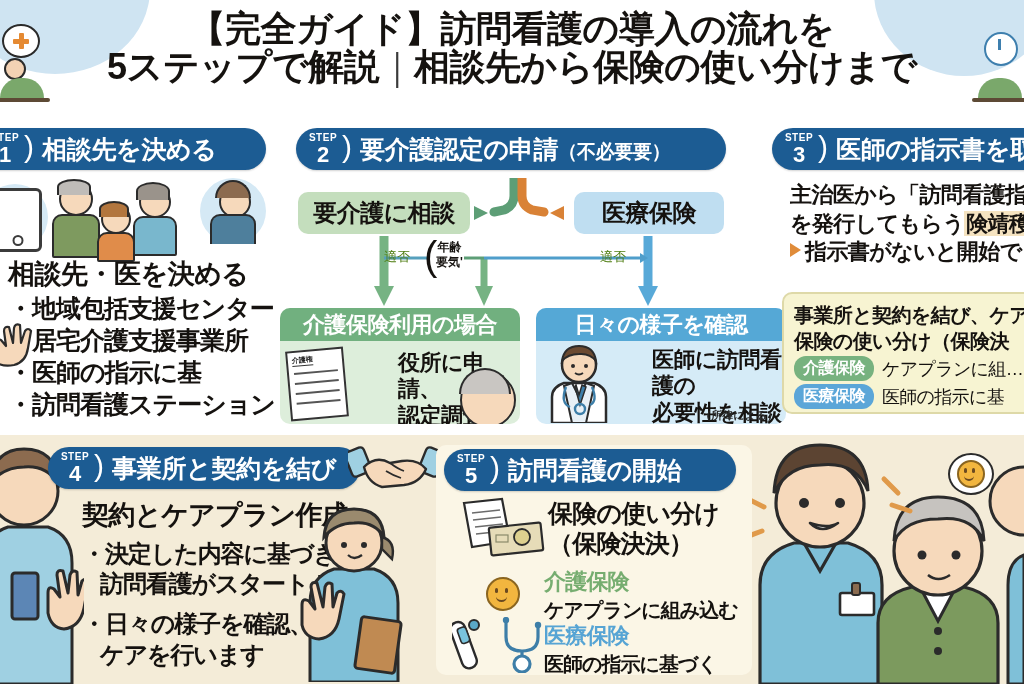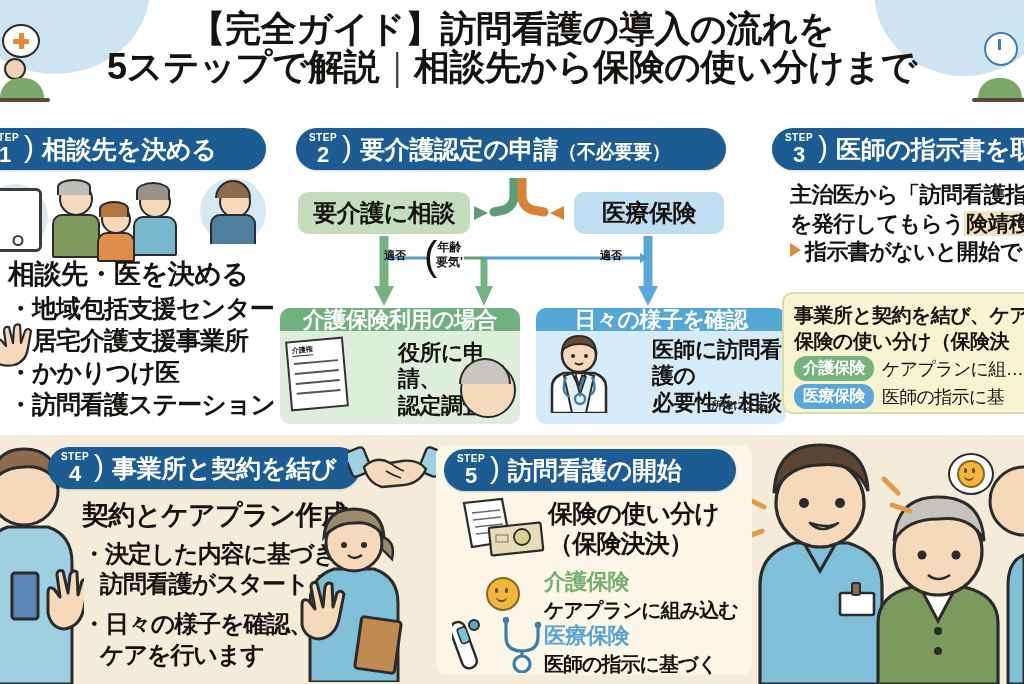--- a/index.html
+++ b/index.html
@@ -187,21 +187,21 @@
   .node.blue   { background: #bfdef1; }
   .n-care  { left: 10px;  top: 14px;  width: 172px; height: 42px; font-size: 24px; }
   .n-doc   { left: 286px; top: 14px;  width: 150px; height: 42px; font-size: 24px; }
 
   .panel {
     position: absolute;
     border-radius: 10px;
     overflow: hidden;
   }
   .panel-head {
-    height: 23px;
+    height: 33px;
     display: flex; align-items: center; justify-content: center;
     color: #ffffff; font-weight: bold; font-size: 22px; letter-spacing: -0.5px;
   }
   .panel.green { background: #ddeedb; }
   .panel.green .panel-head { background: #71b07f; }
   .panel.blue  { background: #d5ebf7; }
   .panel.blue  .panel-head { background: #55a8d6; }
   .p-care { left: -8px;  top: 130px; width: 240px; height: 116px; }
   .p-med  { left: 248px; top: 130px; width: 250px; height: 116px; }
   .panel-body {
@@ -243,21 +243,21 @@
     border-bottom: none; box-sizing: border-box;
   }
   .doctor-fig {
     position: absolute; left: 6px; top: 2px; width: 74px; height: 80px;
   }
 
   
   .flow-svg { position: absolute; left: 0; top: 0; width: 478px; height: 250px; }
   .lbl {
     position: absolute;
-    font-size: 11px; font-weight: bold; color: #000000;
+    font-size: 13px; font-weight: normal; color: #4d7c0f;
     background: transparent;
   }
   .lbl-1 { left: 96px;  top: 70px; }
   .lbl-2 { left: 312px; top: 70px; }
   .paren-note {
     position: absolute; left: 148px; top: 62px;
     font-size: 12px; font-weight: bold; color: #15120f;
     line-height: 1.25; text-align: center;
   }
   .big-paren {
@@ -458,21 +458,21 @@
         <div style="position:absolute;left:19px;top:8px;width:28px;height:28px;border-radius:50%;background:#f6d9bb;border:2.5px solid #2b2b2b;"></div>
         <div style="position:absolute;left:15px;top:2px;width:36px;height:18px;border-radius:18px 18px 0 0;background:#8c6b4f;border:2.5px solid #2b2b2b;border-bottom:none;box-sizing:border-box;"></div>
         <div style="position:absolute;left:10px;top:36px;width:46px;height:30px;border-radius:10px 10px 0 0;background:#4e7f9c;border:2.5px solid #2b2b2b;border-bottom:none;box-sizing:border-box;"></div>
       </div>
     </div>
 
     <div class="s1-head">相談先・医を決める</div>
     <div class="s1-list">
       <div>・地域包括支援センター</div>
       <div>・居宅介護支援事業所</div>
-      <div>・かかりつけ医</div>
+      <div>・医師の指示に基</div>
       <div>・訪問看護ステーション</div>
     </div>
 
     <svg class="hand-left" viewBox="0 0 52 46">
       <g fill="#f6d9bb" stroke="#2b2b2b" stroke-width="2.2" stroke-linejoin="round">
         <path d="M6 40 L6 22 Q6 16 11 18 L16 24 L14 9 Q14 4 19 5 L23 21 L24 6 Q25 1 30 3 L31 21 L35 9 Q38 5 41 9 L38 26 Q36 40 24 43 Q12 45 6 40 Z"></path>
       </g>
     </svg>
 
     <div class="step-pill s2-pill">

